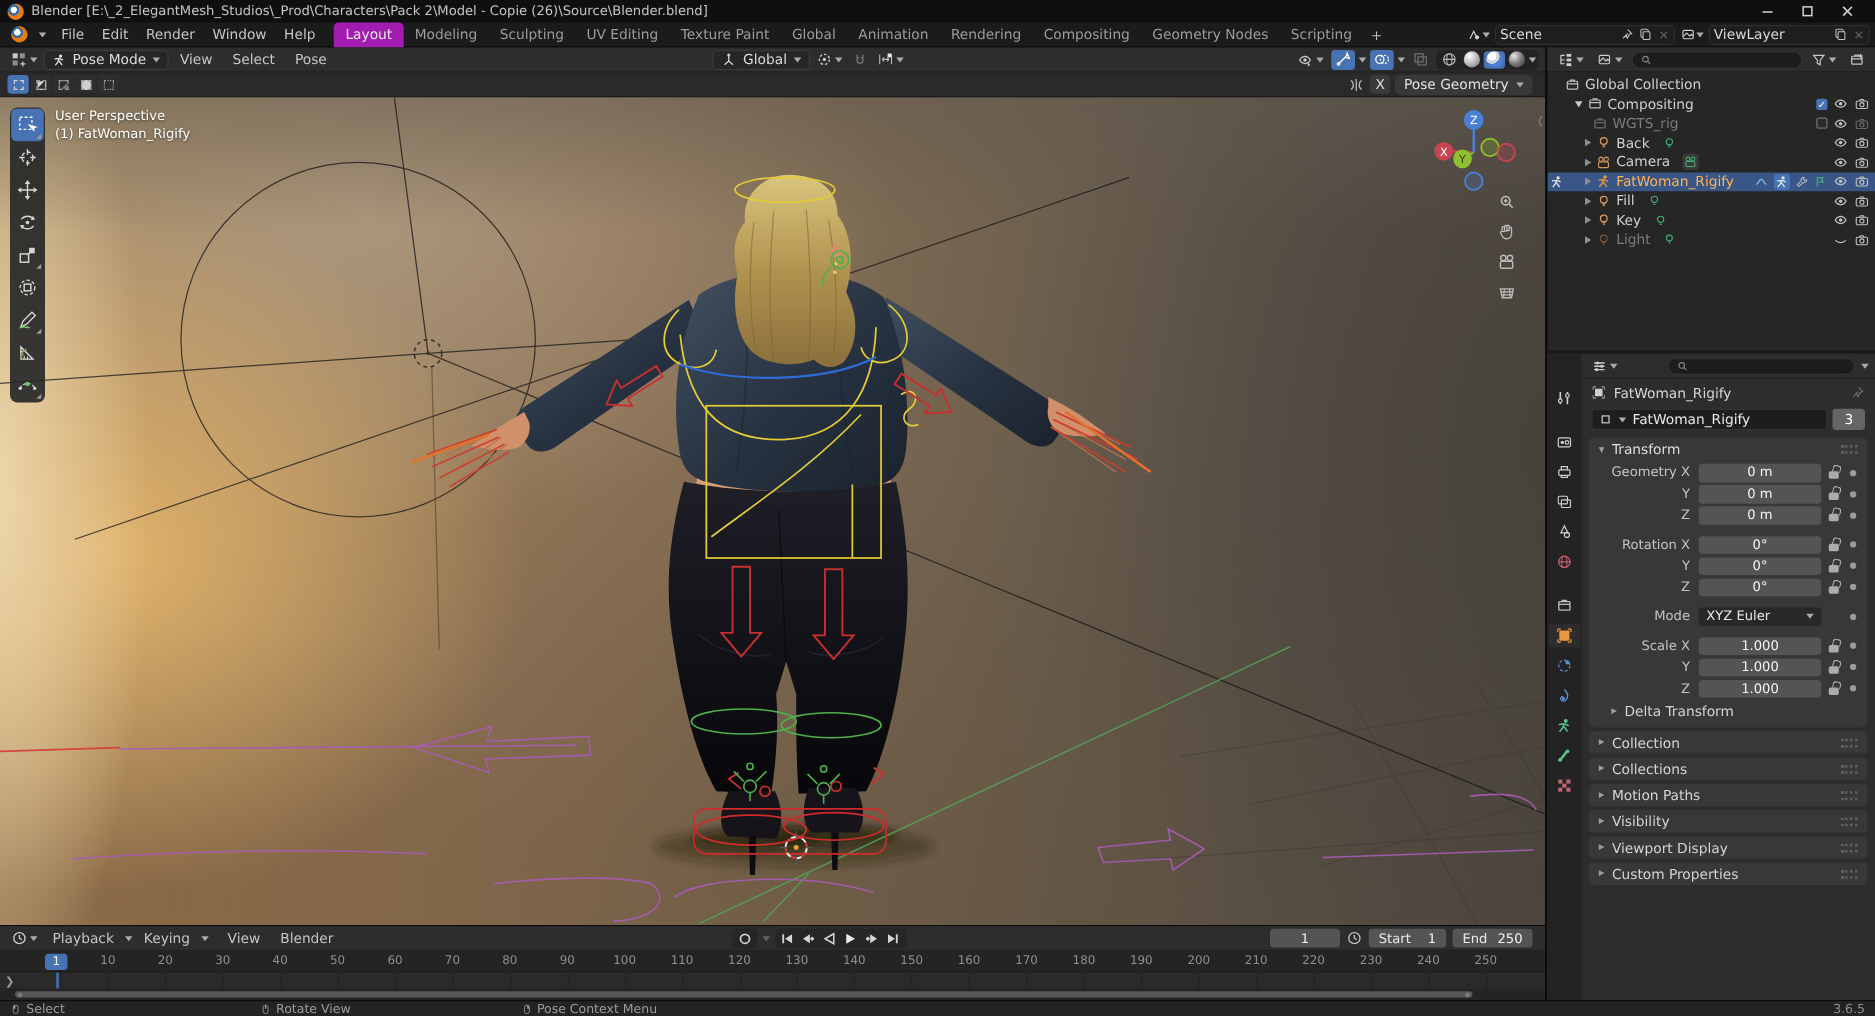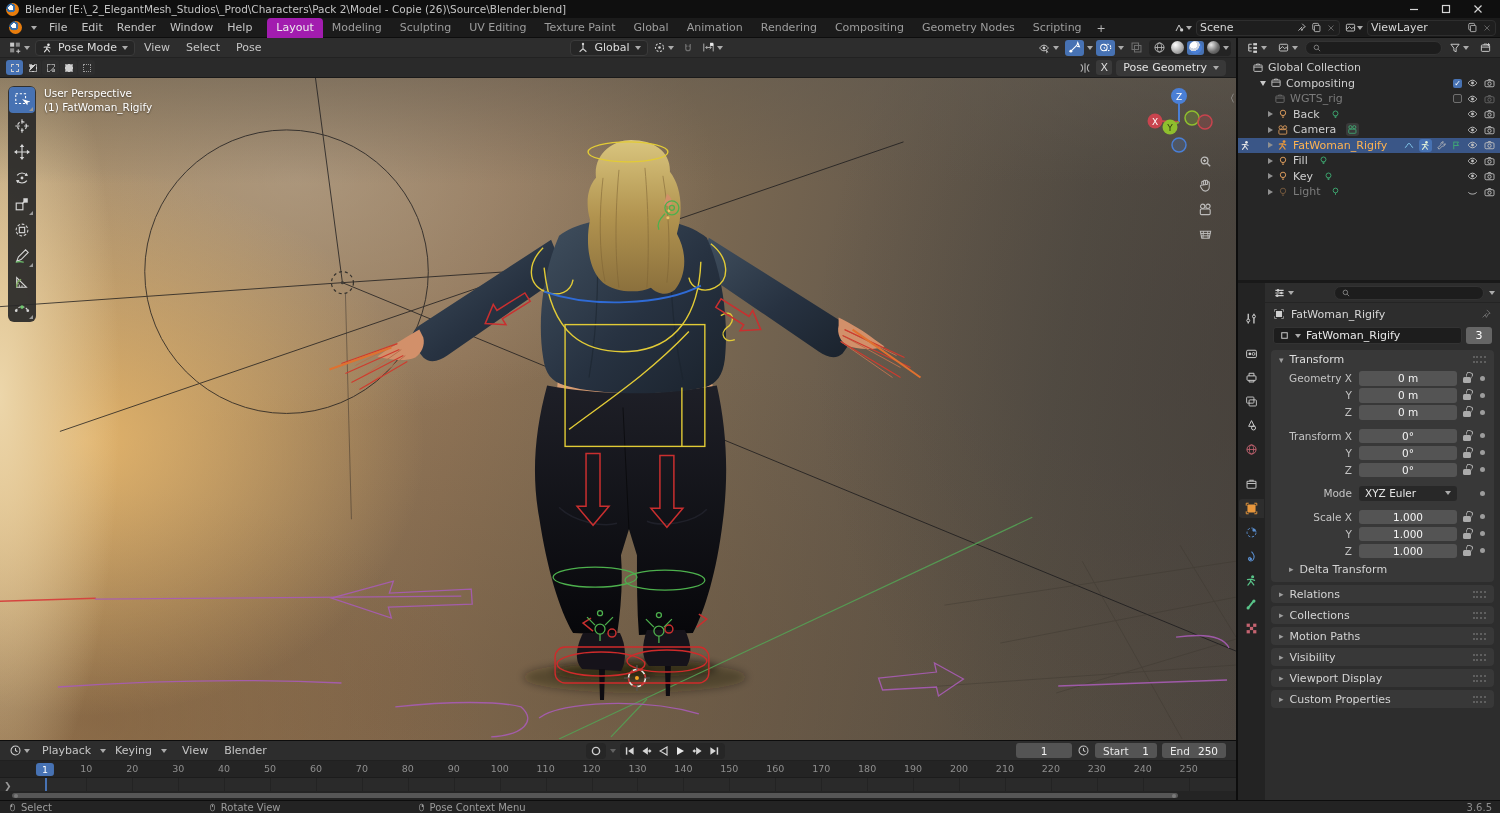--- a/index.html
+++ b/index.html
@@ -1267,21 +1267,21 @@
                   <span class="adot"></span>
                 </div>
               <div class="trow">
                   <span class="tlabel">Z</span>
                   <span class="vslider">0 m</span>
                   <span class="lock"></span>
                   <span class="adot"></span>
                 </div>
               <div style="height:5px"></div>
               <div class="trow">
-                  <span class="tlabel">Transform X</span>
+                  <span class="tlabel">Rotation X</span>
                   <span class="vslider">0°</span>
                   <span class="lock"></span>
                   <span class="adot"></span>
                 </div>
               <div class="trow">
                   <span class="tlabel">Y</span>
                   <span class="vslider">0°</span>
                   <span class="lock"></span>
                   <span class="adot"></span>
                 </div>
@@ -1323,21 +1323,21 @@
               <div class="cpanel-h" style="padding-left:18px">
                   <span class="chev">▸</span>
                   <span>Delta Transform</span>
                 </div>
             </div>
           </div>
 
           <div class="panel">
               <div class="cpanel-h">
                 <span class="chev">▸</span>
-                <span>Relations</span>
+                <span>Collection</span>
                 <span class="grip"></span>
               </div>
             </div>
           <div class="panel">
               <div class="cpanel-h">
                 <span class="chev">▸</span>
                 <span>Collections</span>
                 <span class="grip"></span>
               </div>
             </div>

